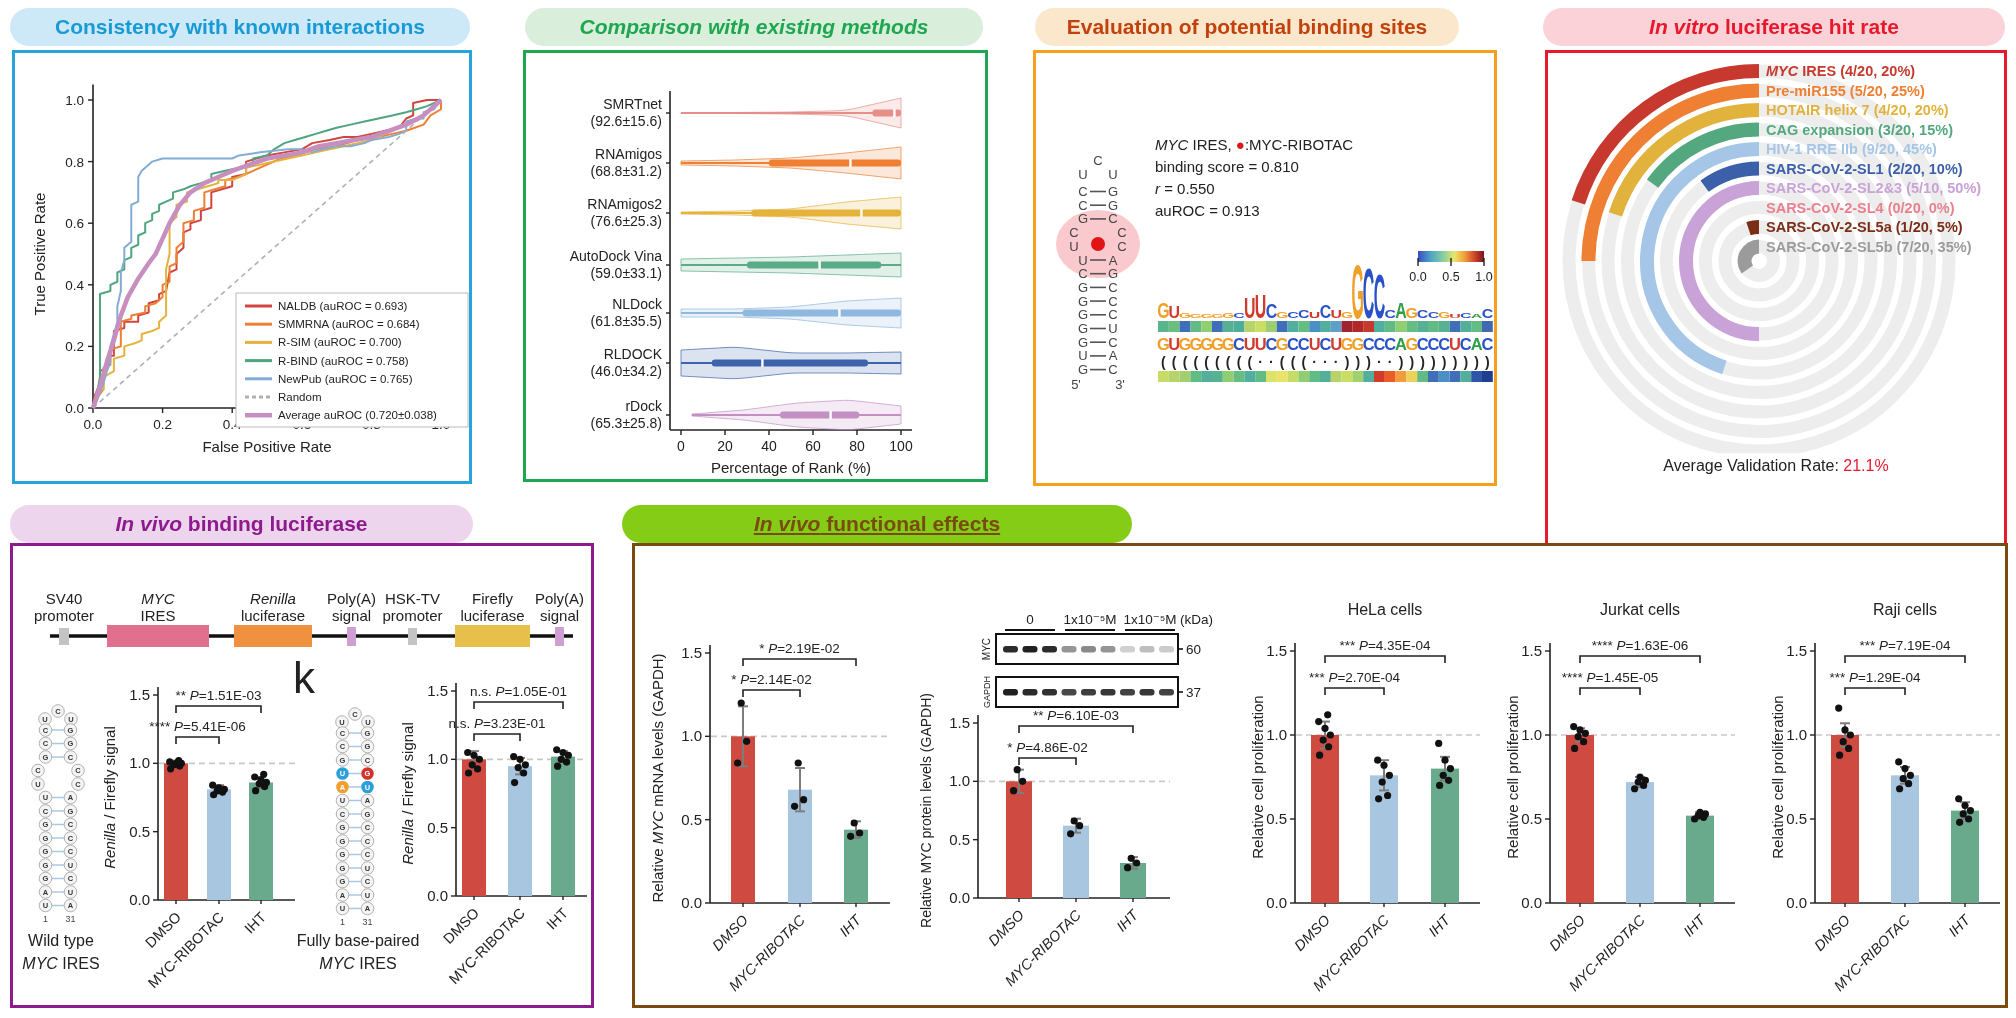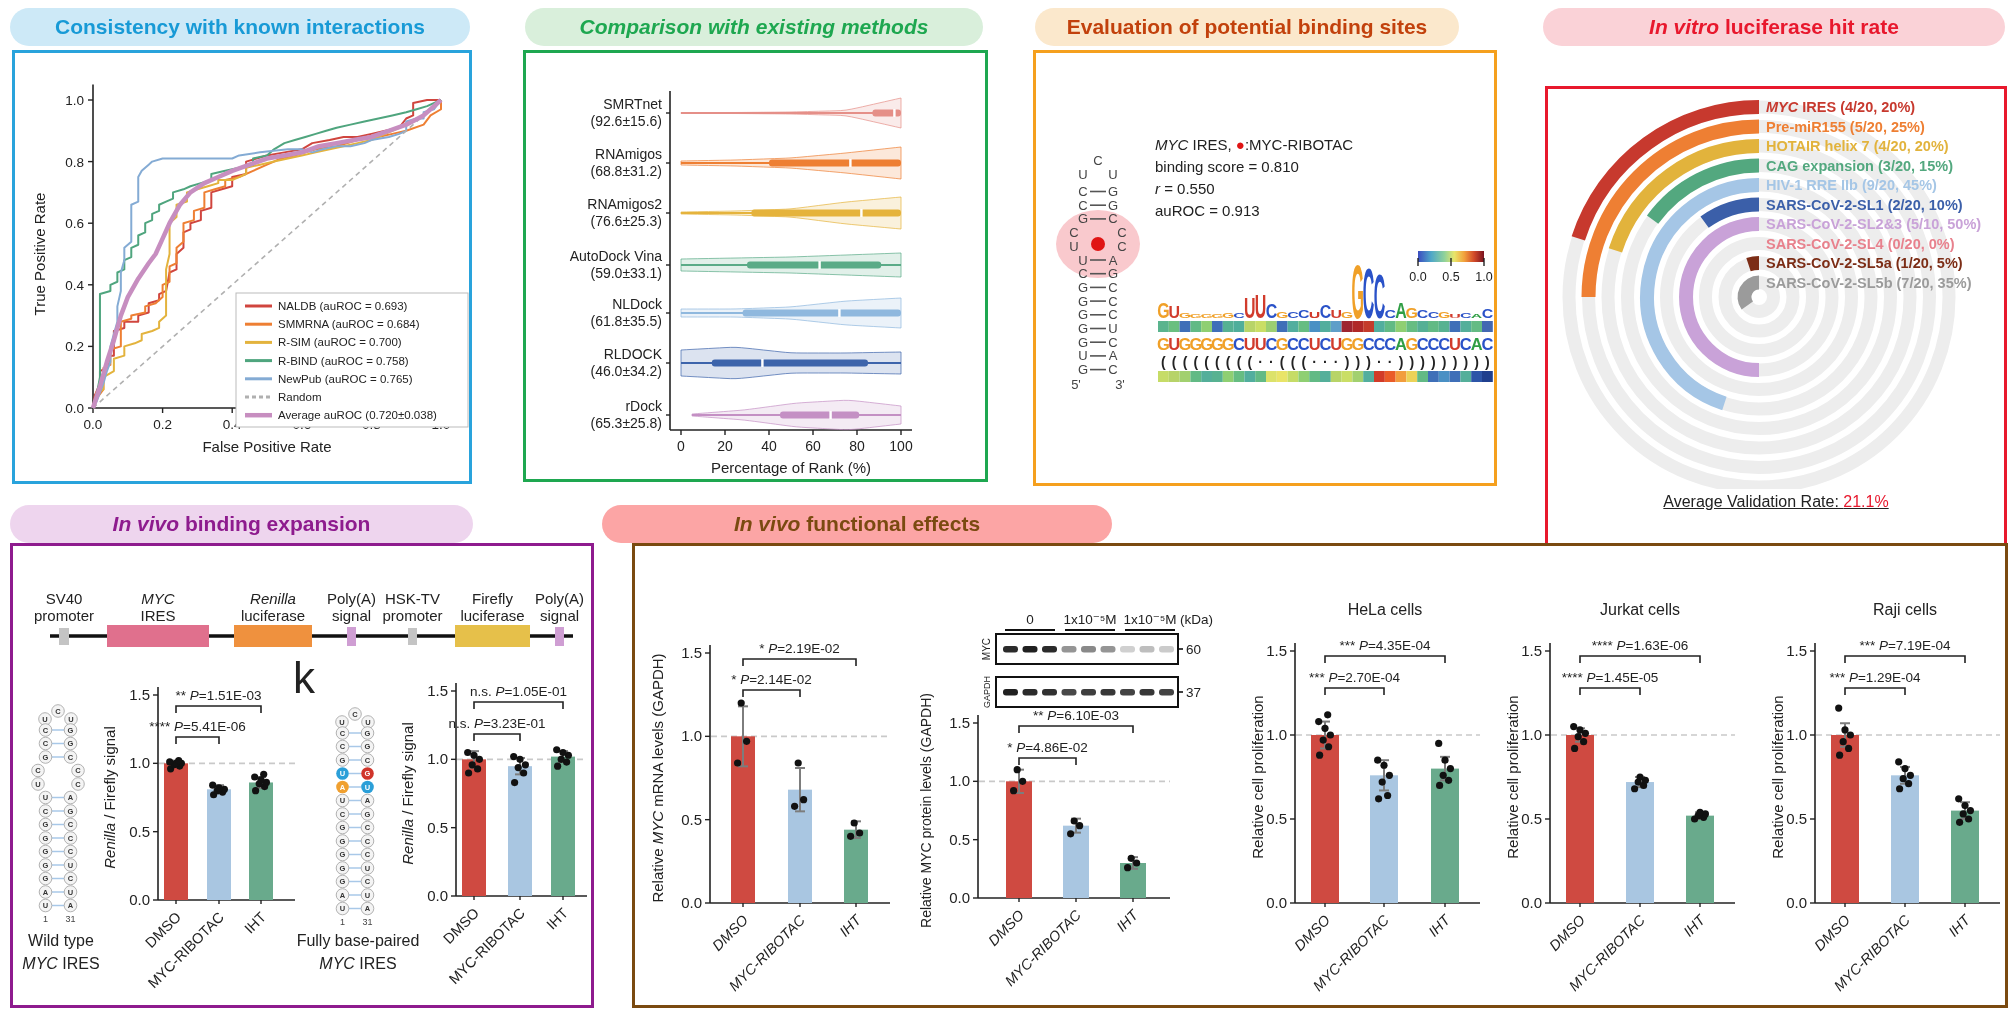--- a/index.html
+++ b/index.html
@@ -3,21 +3,21 @@
 <meta charset="utf-8">
 <style>
   html,body{margin:0;padding:0;background:#ffffff;}
   .stage{position:relative;width:2016px;height:1018px;background:#fff;overflow:hidden;
          font-family:"Liberation Sans","DejaVu Sans",sans-serif;}
   .pill{position:absolute;height:38px;border-radius:19px;text-align:center;
         font-weight:bold;font-size:21px;line-height:38px;}
   .pbox{position:absolute;background:#fff;box-sizing:border-box;}
   .pill .it{font-style:italic;}
   svg text{font-family:"Liberation Sans","DejaVu Sans",sans-serif;}
-  .footer-note{position:absolute;width:100%;text-align:center;font-size:16px;color:#222;text-decoration:underline;}
+  .footer-note{position:absolute;width:100%;text-align:center;font-size:16px;color:#222;}
 </style>
 </head>
 <body>
 
 <div class="stage">
 
   <div class="pill" id="pill1" style="left: 10px; top: 8px; width: 460px; background: rgb(205, 233, 247); color: rgb(24, 154, 214);"><span>Cons­istency with known interactions</span></div>
   <div class="pill" id="pill2" style="left: 525px; top: 8px; width: 458px; background: rgb(217, 239, 219); color: rgb(30, 167, 80); font-style: italic;"><span>Comparison with existing methods</span></div>
   <div class="pill" id="pill3" style="left: 1035px; top: 8px; width: 424px; background: rgb(251, 232, 204); color: #c2410c;"><span>Evaluation of potential binding sites</span></div>
   <div class="pill" id="pill4" style="left: 1543px; top: 8px; width: 462px; background: rgb(250, 210, 215); color: rgb(232, 24, 45);"><span class="it">In vitro</span><span> luciferase hit rate</span></div>
@@ -365,21 +365,21 @@
         <rect x="370.4" y="318" width="10.8" height="11" fill="#ecd258"></rect>
         <rect x="381.20000000000005" y="318" width="10.8" height="11" fill="#62ba85"></rect>
         <rect x="392" y="318" width="10.8" height="11" fill="#3f6fb8"></rect>
         <rect x="402.8" y="318" width="10.8" height="11" fill="#4a90c4"></rect>
         <rect x="413.6" y="318" width="10.8" height="11" fill="#3f6fb8"></rect>
         <rect x="424.40000000000003" y="318" width="10.8" height="11" fill="#54af9a"></rect>
         <rect x="435.20000000000005" y="318" width="10.8" height="11" fill="#2d55a8"></rect>
         <rect x="446" y="318" width="10.8" height="11" fill="#1f3f8e"></rect>
       </svg>
   </div>
-  <div class="pbox" id="box4" style="left: 1545px; top: 50px; width: 462px; height: 541px; border: 3px solid rgb(232, 24, 45); margin-top: 36px;">
+  <div class="pbox" id="box4" style="left: 1545px; top: 50px; width: 462px; height: 541px; border: 3px solid rgb(232, 24, 45);">
     <svg id="svg4" width="456" height="400">
         <circle cx="211" cy="208" r="190" fill="none" stroke="#ededed" stroke-width="13"></circle>
         <path d="M 211 18 A 190 190 0 0 0 30.3 149.3" fill="none" stroke="#c7392e" stroke-width="14"></path>
         <text x="218" y="23" font-size="14.5" text-anchor="start" fill="#c7392e" font-weight="bold"><tspan font-style="italic">MYC</tspan><tspan> IRES </tspan><tspan>(4/20, 20%)</tspan></text>
         <circle cx="211" cy="208" r="170.5" fill="none" stroke="#ededed" stroke-width="13"></circle>
         <path d="M 211 37.5 A 170.5 170.5 0 0 0 40.5 208.0" fill="none" stroke="#ee7f33" stroke-width="14"></path>
         <text x="218" y="42.5" font-size="14.5" text-anchor="start" fill="#ee7f33" font-weight="bold"><tspan font-style="italic"></tspan><tspan>Pre-miR155 </tspan><tspan>(5/20, 25%)</tspan></text>
         <circle cx="211" cy="208" r="151" fill="none" stroke="#ededed" stroke-width="13"></circle>
         <path d="M 211 57 A 151 151 0 0 0 67.4 161.3" fill="none" stroke="#e2b33c" stroke-width="14"></path>
         <text x="218" y="62" font-size="14.5" text-anchor="start" fill="#e2b33c" font-weight="bold"><tspan font-style="italic"></tspan><tspan>HOTAIR helix 7 </tspan><tspan>(4/20, 20%)</tspan></text>
@@ -402,22 +402,22 @@
         <text x="218" y="179" font-size="14.5" text-anchor="start" fill="#7c2d16" font-weight="bold"><tspan font-style="italic"></tspan><tspan>SARS-CoV-2-SL5a </tspan><tspan>(1/20, 5%)</tspan></text>
         <circle cx="211" cy="208" r="14.5" fill="none" stroke="#ededed" stroke-width="13"></circle>
         <path d="M 211 193.5 A 14.5 14.5 0 0 0 199.3 216.5" fill="none" stroke="#9b9b9b" stroke-width="14"></path>
         <text x="218" y="198.5" font-size="14.5" text-anchor="start" fill="#9b9b9b" font-weight="bold"><tspan font-style="italic"></tspan><tspan>SARS-CoV-2-SL5b </tspan><tspan>(7/20, 35%)</tspan></text>
       </svg>
     <div class="footer-note" style="top:404px;">
       <span>Average Validation Rate: </span><span style="color:#e8182d;">21.1%</span>
     </div>
   </div>
 
-  <div class="pill" id="pill5" style="left: 10px; top: 505px; width: 463px; background: rgb(238, 213, 238); color: rgb(142, 27, 142);"><span class="it">In vivo</span><span> binding expansion</span></div>
-  <div class="pill" id="pill6" style="left: 602px; top: 505px; width: 510px; background: #fca5a5; color: rgb(122, 74, 16);"><span class="it">In vivo</span><span> functional effects</span></div>
+  <div class="pill" id="pill5" style="left: 10px; top: 505px; width: 463px; background: rgb(238, 213, 238); color: rgb(142, 27, 142);"><span class="it">In vivo</span><span> binding luciferase</span></div>
+  <div class="pill" id="pill6" style="left: 622px; top: 505px; width: 510px; background: #84cc16; color: rgb(122, 74, 16); text-decoration: underline;"><span class="it">In vivo</span><span> functional effects</span></div>
 
   <div class="pbox" id="box5" style="left: 10px; top: 543px; width: 584px; height: 465px; border: 3px solid rgb(142, 27, 142);">
     <svg id="svg5" width="578" height="459">
         <line x1="37" y1="90" x2="560" y2="90" stroke="#111" stroke-width="3.5"></line>
         <rect x="46" y="82" width="10" height="17" fill="#c4c4c4"></rect>
         <text x="51" y="58" font-size="15" text-anchor="middle" fill="#222">SV40</text>
         <text x="51" y="75" font-size="15" text-anchor="middle" fill="#222">promoter</text>
         <rect x="94" y="79" width="102" height="22" fill="#e0708d"></rect>
         <text x="145" y="58" font-size="15" text-anchor="middle" fill="#222" font-style="italic">MYC</text>
         <text x="145" y="75" font-size="15" text-anchor="middle" fill="#222">IRES</text>

